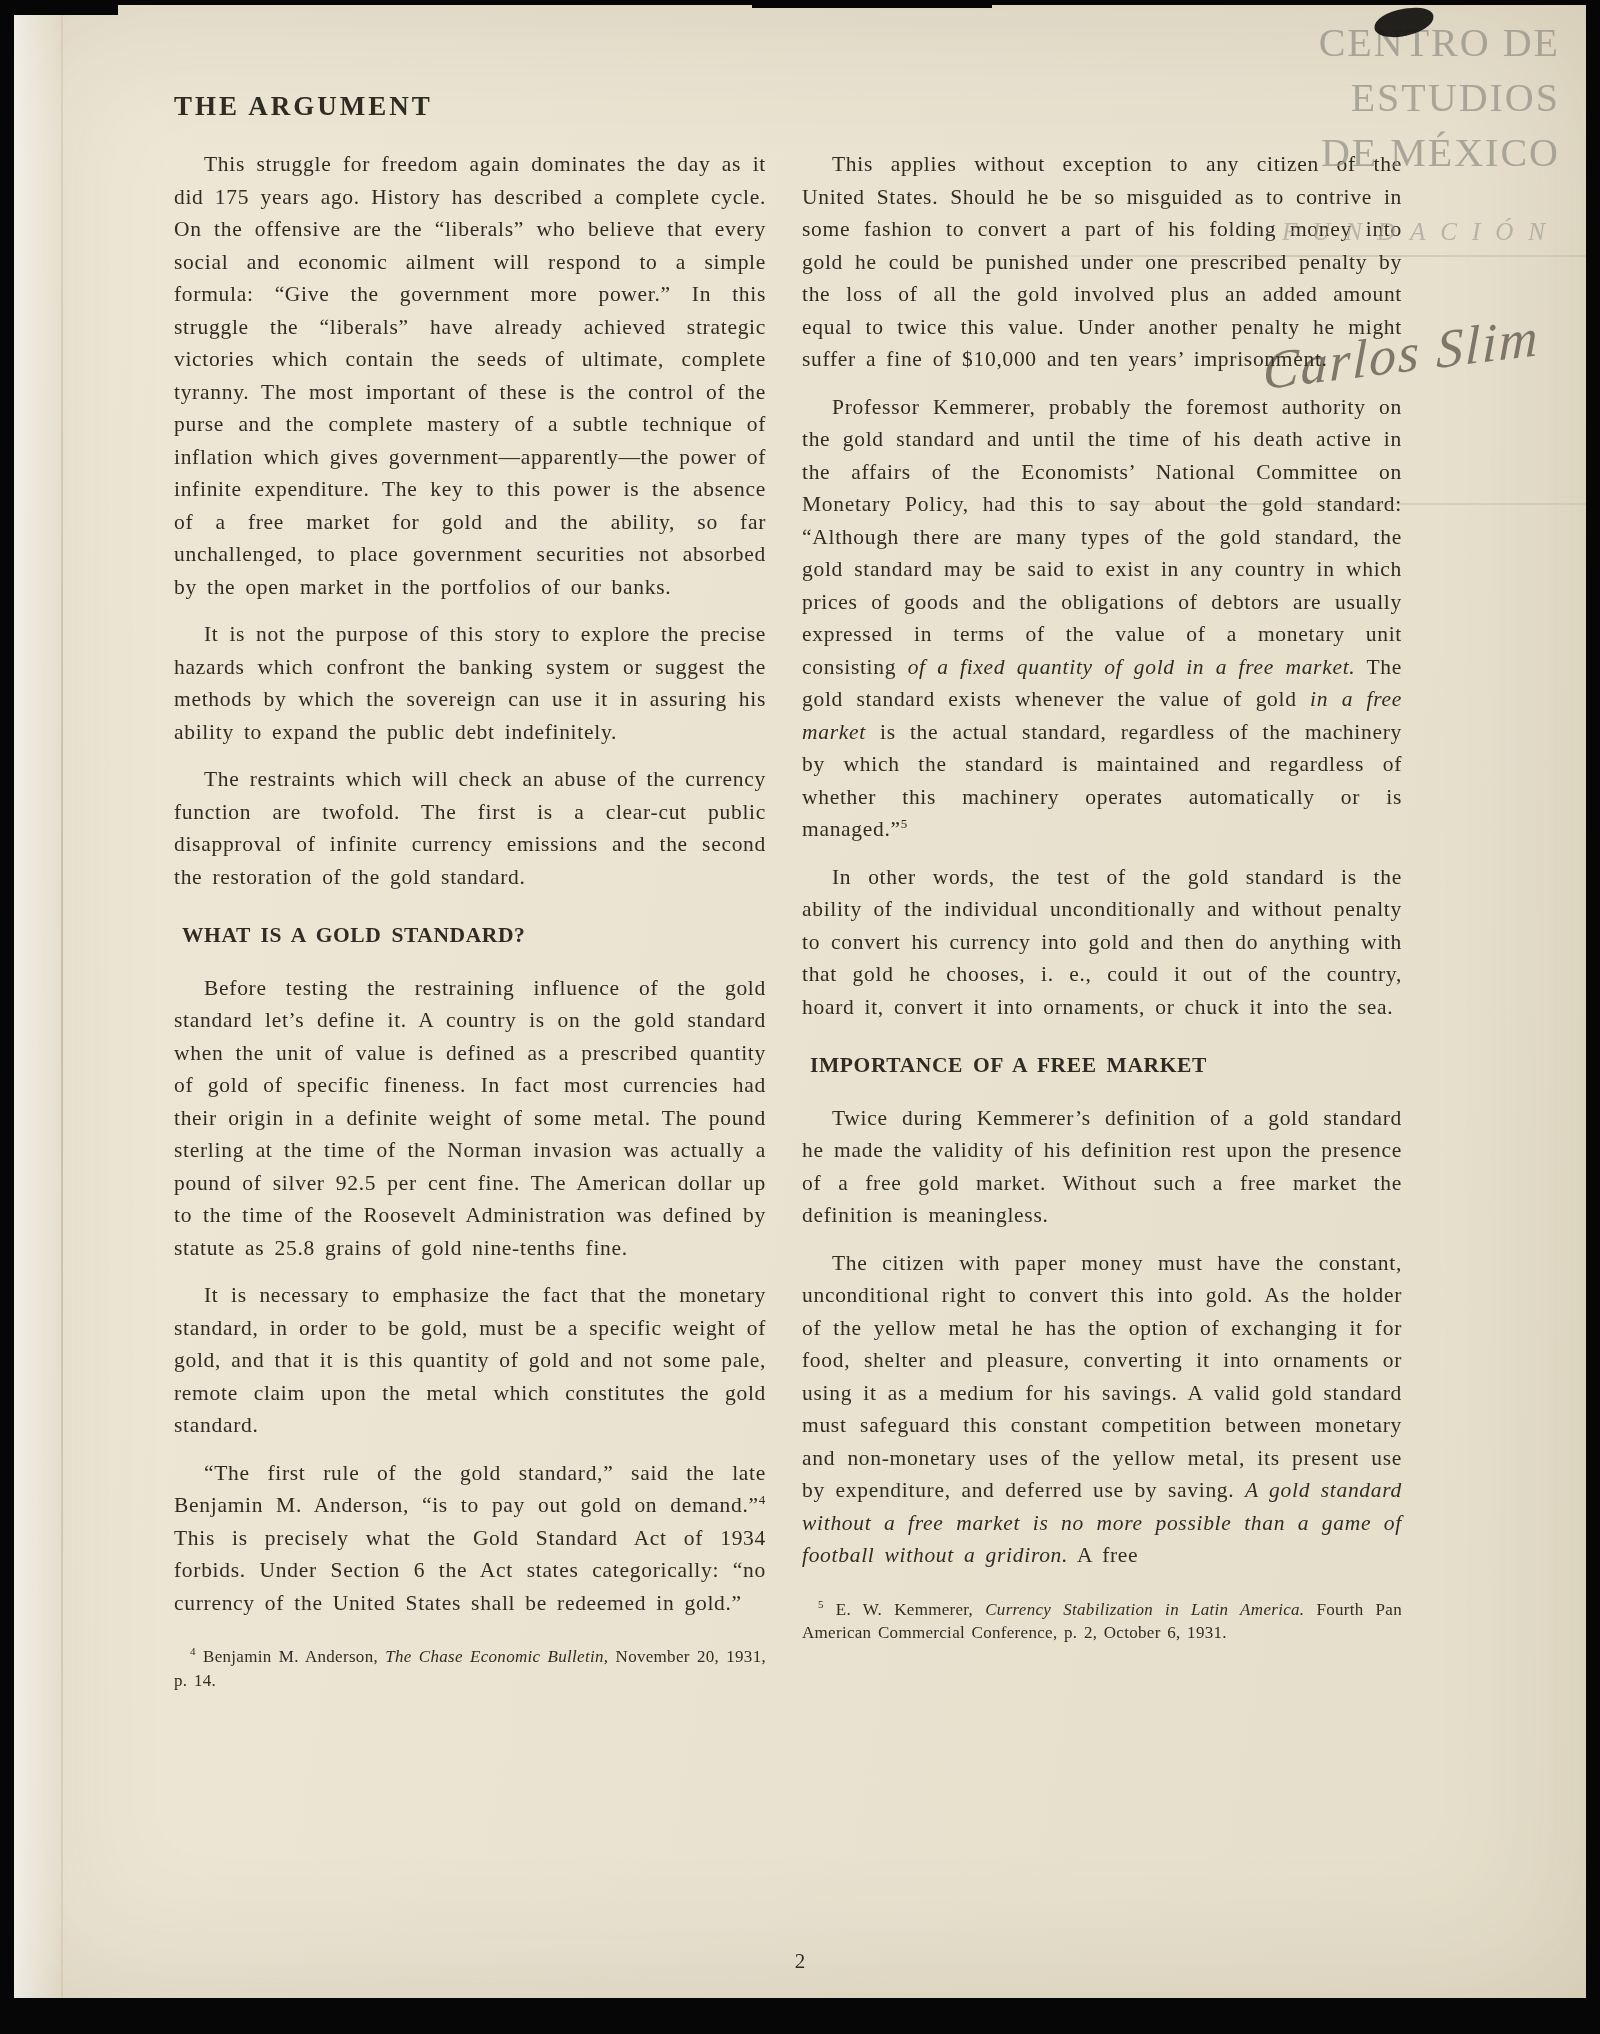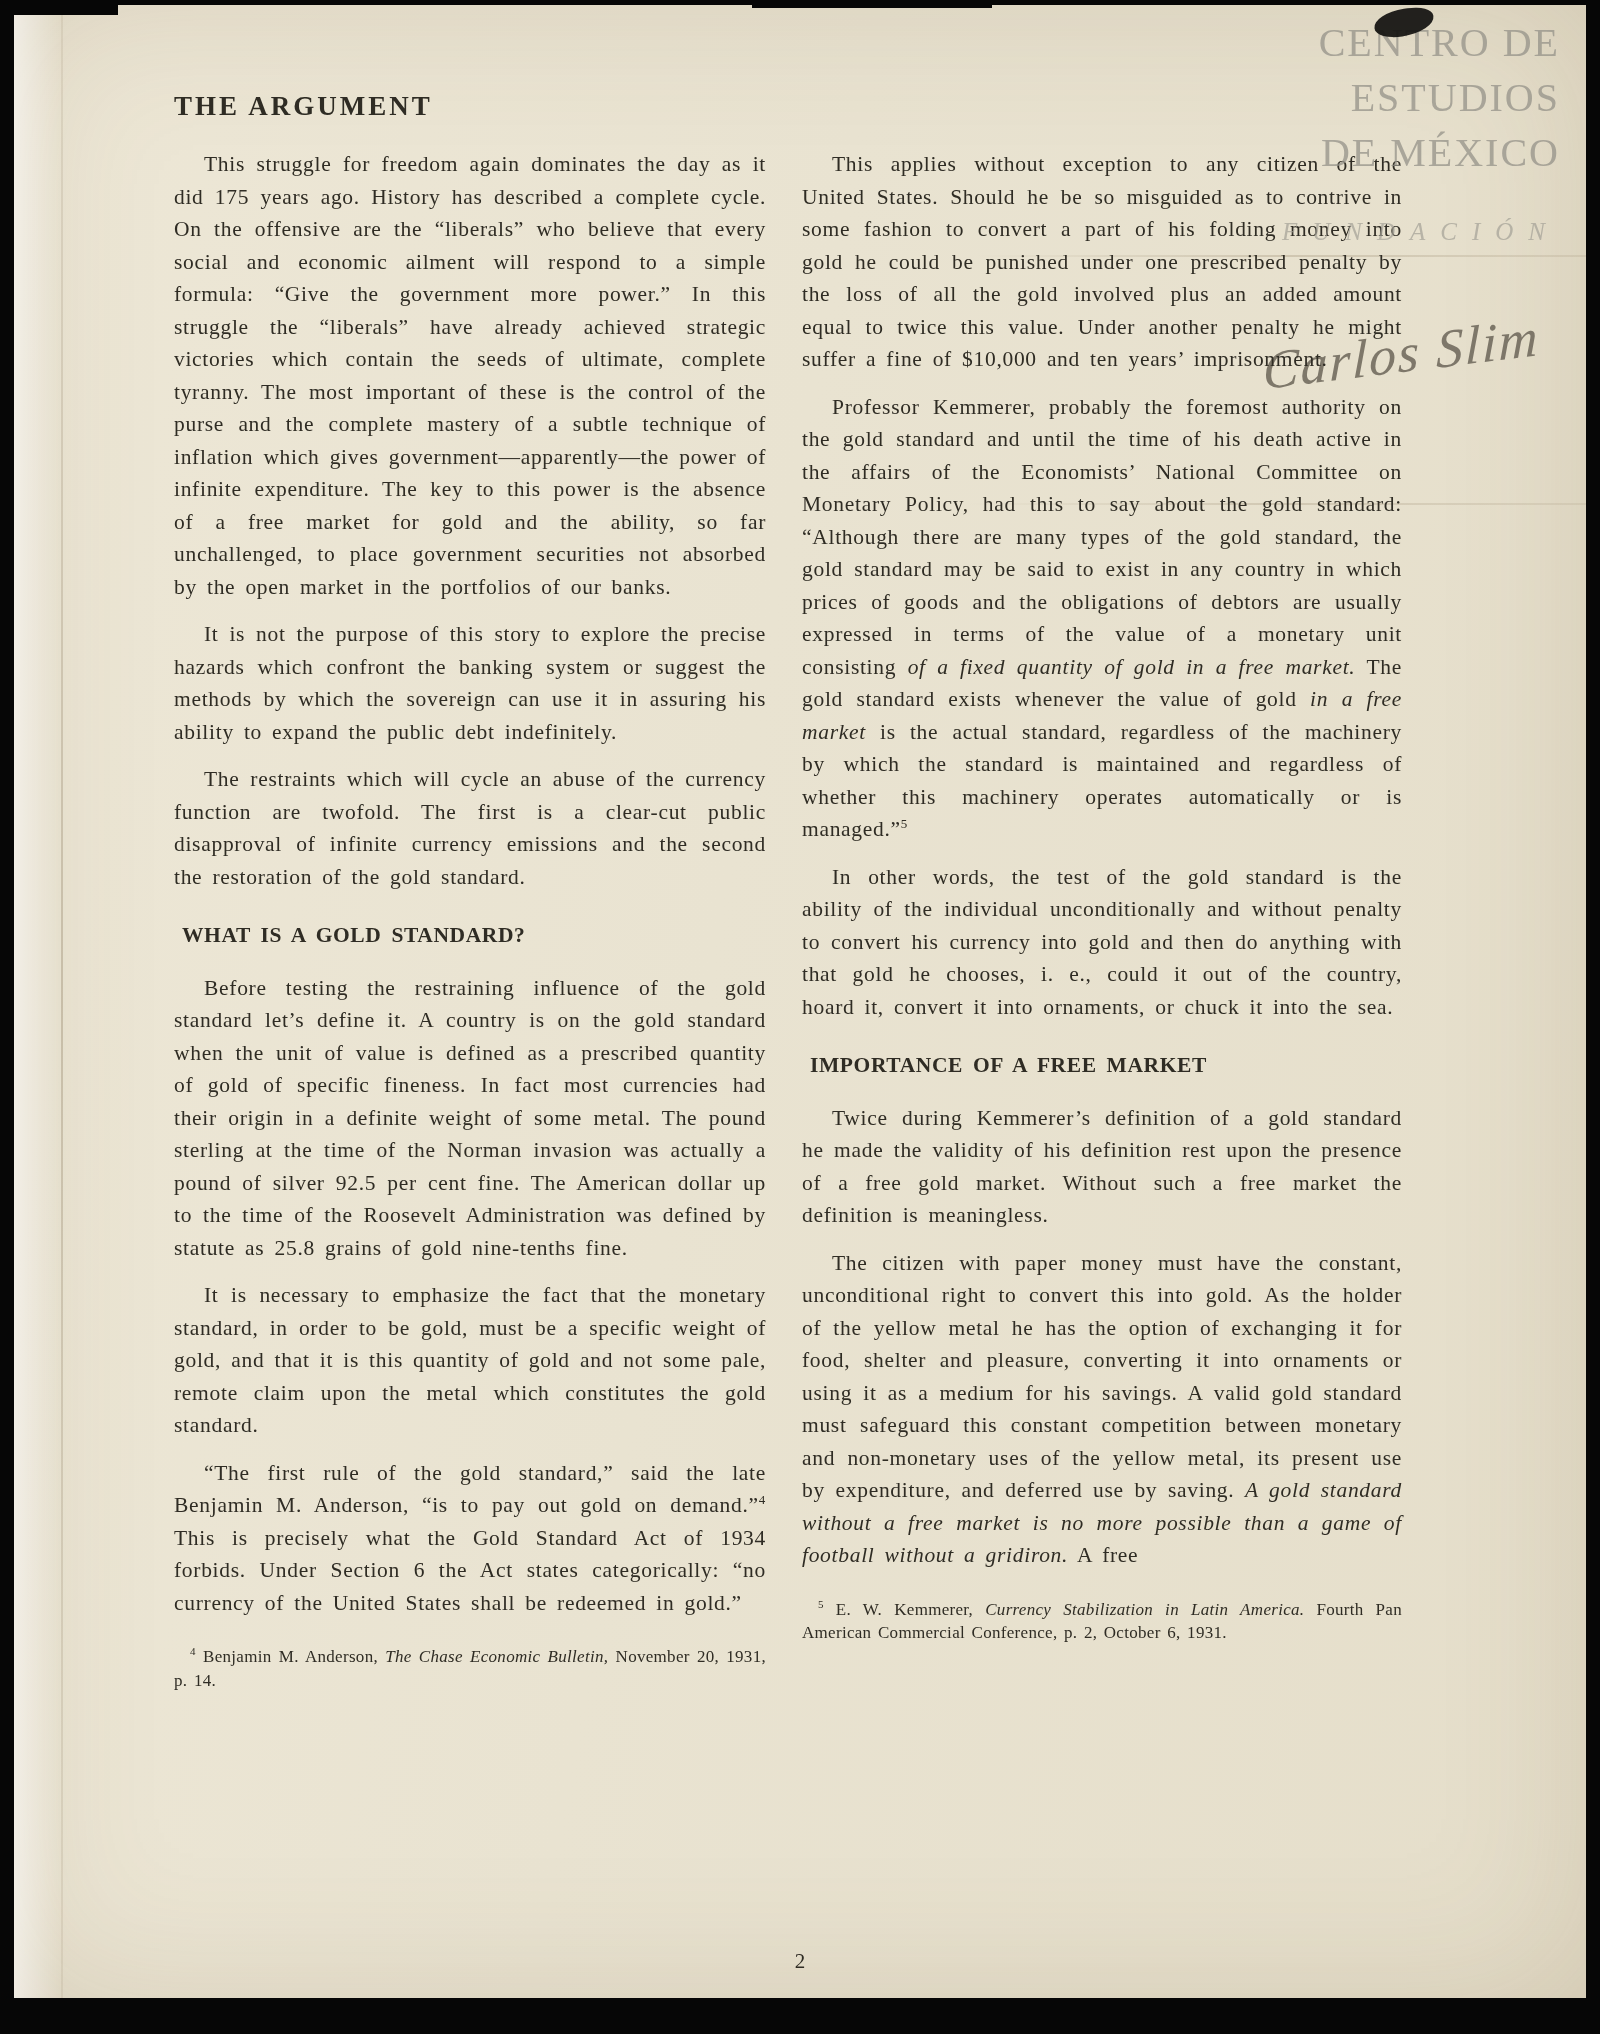--- a/index.html
+++ b/index.html
@@ -118,21 +118,21 @@
   <div class="wm-signature">Carlos Slim</div>
 
   <div class="content">
     <h1 class="title">THE ARGUMENT</h1>
 
     <div class="cols">
 
       <div class="col col-left">
         <p class="para">This struggle for freedom again dominates the day as it did 175 years ago. History has described a complete cycle. On the offensive are the “liberals” who believe that every social and economic ailment will respond to a simple formula: “Give the government more power.” In this struggle the “liberals” have already achieved strategic victories which contain the seeds of ultimate, complete tyranny. The most important of these is the control of the purse and the complete mastery of a subtle technique of inflation which gives government—apparently—the power of infinite expenditure. The key to this power is the absence of a free market for gold and the ability, so far unchallenged, to place government securities not absorbed by the open market in the portfolios of our banks.</p>
         <p class="para">It is not the purpose of this story to explore the precise hazards which confront the banking system or suggest the methods by which the sovereign can use it in assuring his ability to expand the public debt indefinitely.</p>
-        <p class="para">The restraints which will cycle an abuse of the currency function are twofold. The first is a clear-cut public disapproval of infinite currency emissions and the second the restoration of the gold standard.</p>
+        <p class="para">The restraints which will check an abuse of the currency function are twofold. The first is a clear-cut public disapproval of infinite currency emissions and the second the restoration of the gold standard.</p>
         <h2 class="heading">WHAT IS A GOLD STANDARD?</h2>
         <p class="para">Before testing the restraining influence of the gold standard let’s define it. A country is on the gold standard when the unit of value is defined as a prescribed quantity of gold of specific fineness. In fact most currencies had their origin in a definite weight of some metal. The pound sterling at the time of the Norman invasion was actually a pound of silver 92.5 per cent fine. The American dollar up to the time of the Roosevelt Administration was defined by statute as 25.8 grains of gold nine-tenths fine.</p>
         <p class="para">It is necessary to emphasize the fact that the monetary standard, in order to be gold, must be a specific weight of gold, and that it is this quantity of gold and not some pale, remote claim upon the metal which constitutes the gold standard.</p>
         <p class="para"><span>“The first rule of the gold standard,” said the late Benjamin M. Anderson, “is to pay out gold on demand.”</span><sup>4</sup><span> This is precisely what the Gold Standard Act of 1934 forbids. Under Section 6 the Act states categorically: “no currency of the United States shall be redeemed in gold.”</span></p>
         <div class="footnote"><sup>4</sup><span> Benjamin M. Anderson, </span><span class="it">The Chase Economic Bulletin,</span><span> November 20, 1931, p. 14.</span></div>
       </div>
 
       <div class="col col-right">
         <p class="para">This applies without exception to any citizen of the United States. Should he be so misguided as to contrive in some fashion to convert a part of his folding money into gold he could be punished under one prescribed penalty by the loss of all the gold involved plus an added amount equal to twice this value. Under another penalty he might suffer a fine of $10,000 and ten years’ imprisonment.</p>
         <p class="para"><span>Professor Kemmerer, probably the foremost authority on the gold standard and until the time of his death active in the affairs of the Economists’ National Committee on Monetary Policy, had this to say about the gold standard: “Although there are many types of the gold standard, the gold standard may be said to exist in any country in which prices of goods and the obligations of debtors are usually expressed in terms of the value of a monetary unit consisting </span><span class="it">of a fixed quantity of gold in a free market.</span><span> The gold standard exists whenever the value of gold </span><span class="it">in a free market</span><span> is the actual standard, regardless of the machinery by which the standard is maintained and regardless of whether this machinery operates automatically or is managed.”</span><sup>5</sup></p>

